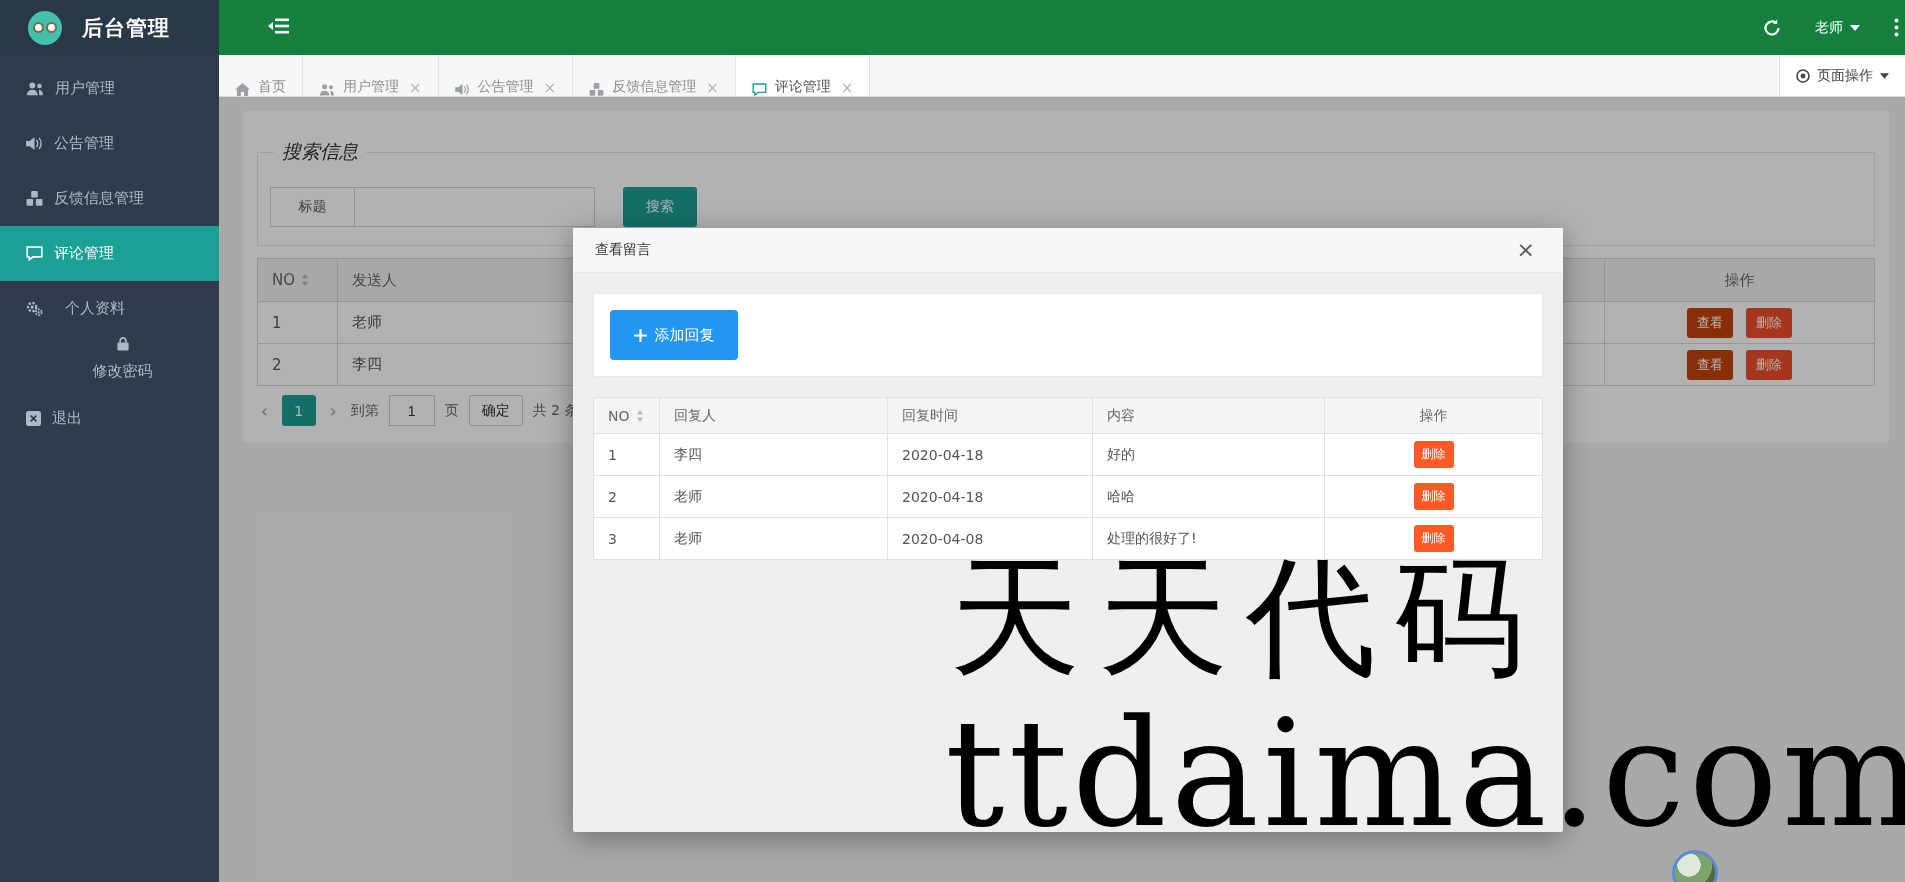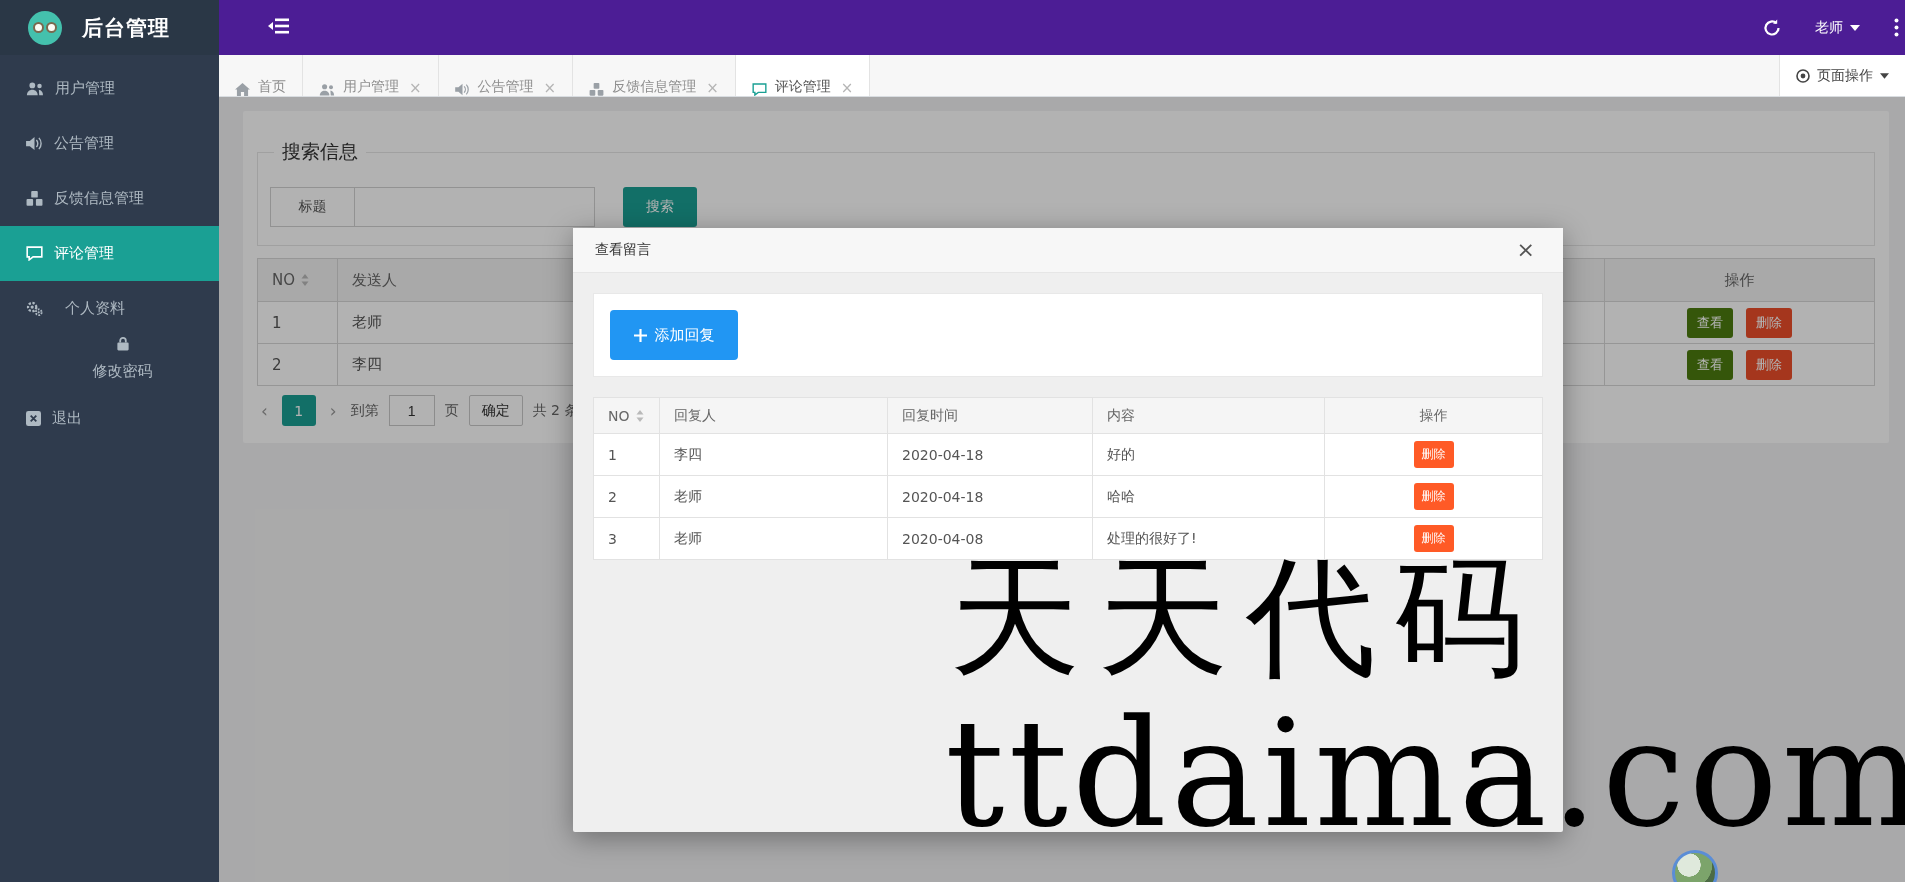--- a/index.html
+++ b/index.html
@@ -1,20 +1,20 @@
 <!DOCTYPE html>
 <html><head>
 <meta charset="utf-8">
 <style>
   * { margin:0; padding:0; box-sizing:border-box; }
   body { font-family:"DejaVu Sans","Liberation Sans",sans-serif; }
   .page { position:relative; width:1905px; height:882px; overflow:hidden; background:#f3f3f4; font-family:"DejaVu Sans","Liberation Sans",sans-serif; }
 
   
-  .header { position:absolute; top:0; left:0; right:0; height:55px; background:#4c1d95; z-index:3; }
+  .header { position:absolute; top:0; left:0; right:0; height:55px; background:#15803d; z-index:3; }
   .brand { position:absolute; left:0; top:0; width:219px; height:55px; background:#2a3746; display:flex; align-items:center; padding-left:28px; }
   .logo-circle { width:34px; height:34px; border-radius:50%; background:#44c1ad; display:flex; align-items:center; justify-content:center; gap:2px; flex:none; }
   .logo-eye { width:11px; height:11px; border-radius:50%; background:#fdfdf6; border:2px solid #7a6a4f; }
   .brand-title { color:#fff; font-size:21px; font-weight:bold; margin-left:20px; letter-spacing:1px; }
   .hamburger { position:absolute; left:268px; top:17px; color:#fff; cursor:pointer; }
   .header-right { position:absolute; right:0; top:0; height:55px; display:flex; align-items:center; gap:34px; padding-right:6px; color:#fff; }
   .refresh-btn { cursor:pointer; display:flex; }
   .user-menu { display:flex; align-items:center; gap:7px; font-size:14px; cursor:pointer; }
   .kebab { cursor:pointer; display:flex; }
 
@@ -25,35 +25,35 @@
   .tab.active { background:#fff; color:#555; }
   .tab.active .ticon { color:#1aa094; }
   .tab-close { color:#b5b5b5; font-size:15px; margin-left:2px; cursor:pointer; line-height:1; }
   .page-ops { margin-left:auto; background:#fff; border-left:1px solid #e3e3e3; display:flex; align-items:center; gap:7px; padding:0 16px; color:#444; font-size:14px; cursor:pointer; }
 
   
   .content { position:absolute; left:219px; top:97px; right:0; bottom:0; background:#f3f3f4; }
   .dim-overlay { position:absolute; inset:0; background:rgba(0,0,0,0.3); z-index:5; }
   .card { position:absolute; left:24px; top:14px; width:1646px; height:332px; background:#fff; border-radius:2px; }
   .search-set { border:1px solid #e5e5e5; margin:28px 14px 0; padding:22px 12px 18px; }
-  .search-set legend { font-size:19px; color:#333; padding:0 8px; margin-left:4px; }
+  .search-set legend { font-size:19px; color:#333; padding:0 8px; margin-left:4px;font-style:italic; }
   .search-row { display:flex; align-items:center; }
   .ig-label { width:84px; height:40px; border:1px solid #d2d2d2; border-right:none; display:flex; align-items:center; justify-content:center; background:#fff; color:#555; font-size:14px; }
   .ig-input { width:241px; height:40px; border:1px solid #d2d2d2; padding:0 10px; font-size:14px; color:#333; outline:none; }
   .btn-search { margin-left:28px; width:74px; height:40px; background:#1aa094; color:#fff; border:none; border-radius:3px; font-size:14px; cursor:pointer; }
 
   table { border-collapse:collapse; }
   .bg-table { width:1618px; margin:12px 14px 0; font-size:15px; }
   .bg-table th { height:43px; background:#f3f3f3; border:1px solid #d7d7d7; color:#666; font-weight:normal; text-align:left; padding-left:14px; }
   .bg-table th.c-ops { text-align:center; padding-left:0; }
   .bg-table td { height:42px; border:1px solid #d7d7d7; color:#555; padding-left:14px; }
   .bg-table td.c-ops { text-align:center; padding-left:0; }
   .th-sort { display:inline-flex; align-items:center; gap:6px; }
   .sort-icon { display:inline-flex; color:#b9b9b9; cursor:pointer; }
-  .btn-view { background:#4d7c0f; color:#fff; border:none; border-radius:3px; font-size:13px; padding:6px 10px; cursor:pointer; }
+  .btn-view { background:#c2410c; color:#fff; border:none; border-radius:3px; font-size:13px; padding:6px 10px; cursor:pointer; }
   .btn-del { background:#ed4e2a; color:#fff; border:none; border-radius:3px; font-size:13px; padding:6px 10px; margin-left:8px; cursor:pointer; }
 
   .pager { display:flex; align-items:center; gap:10px; margin:9px 14px 0; color:#666; font-size:14px; }
   .pg-arrow { color:#9a9a9a; font-size:17px; cursor:pointer; padding:0 4px; }
   .pg-cur { width:34px; height:31px; background:#1aa094; color:#fff; display:flex; align-items:center; justify-content:center; border-radius:3px; cursor:pointer; font-size:14px; }
   .pg-label { color:#666; }
   .pg-input { width:46px; height:31px; border:1px solid #c9c9c9; text-align:center; font-size:14px; color:#333; outline:none; }
   .pg-btn { height:31px; padding:0 12px; border:1px solid #c9c9c9; background:#fff; color:#333; font-size:14px; cursor:pointer; border-radius:2px; }
   .pg-total { white-space:nowrap; }
 

